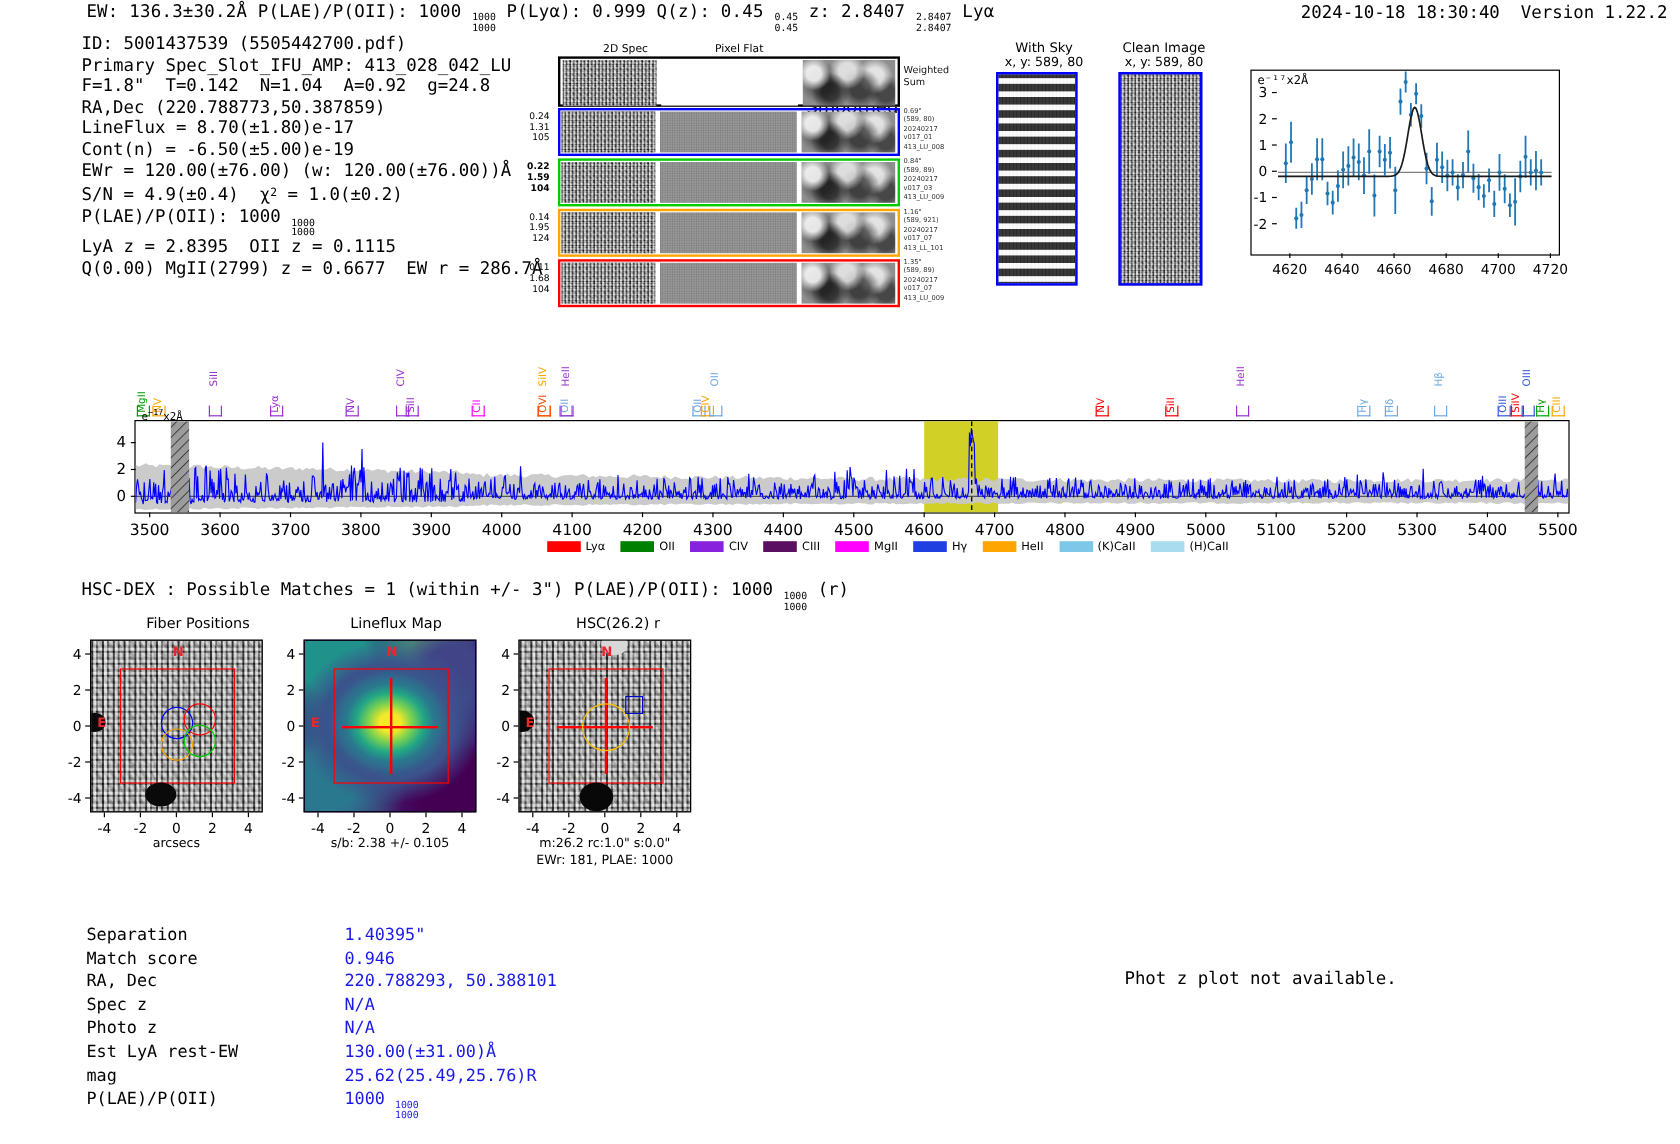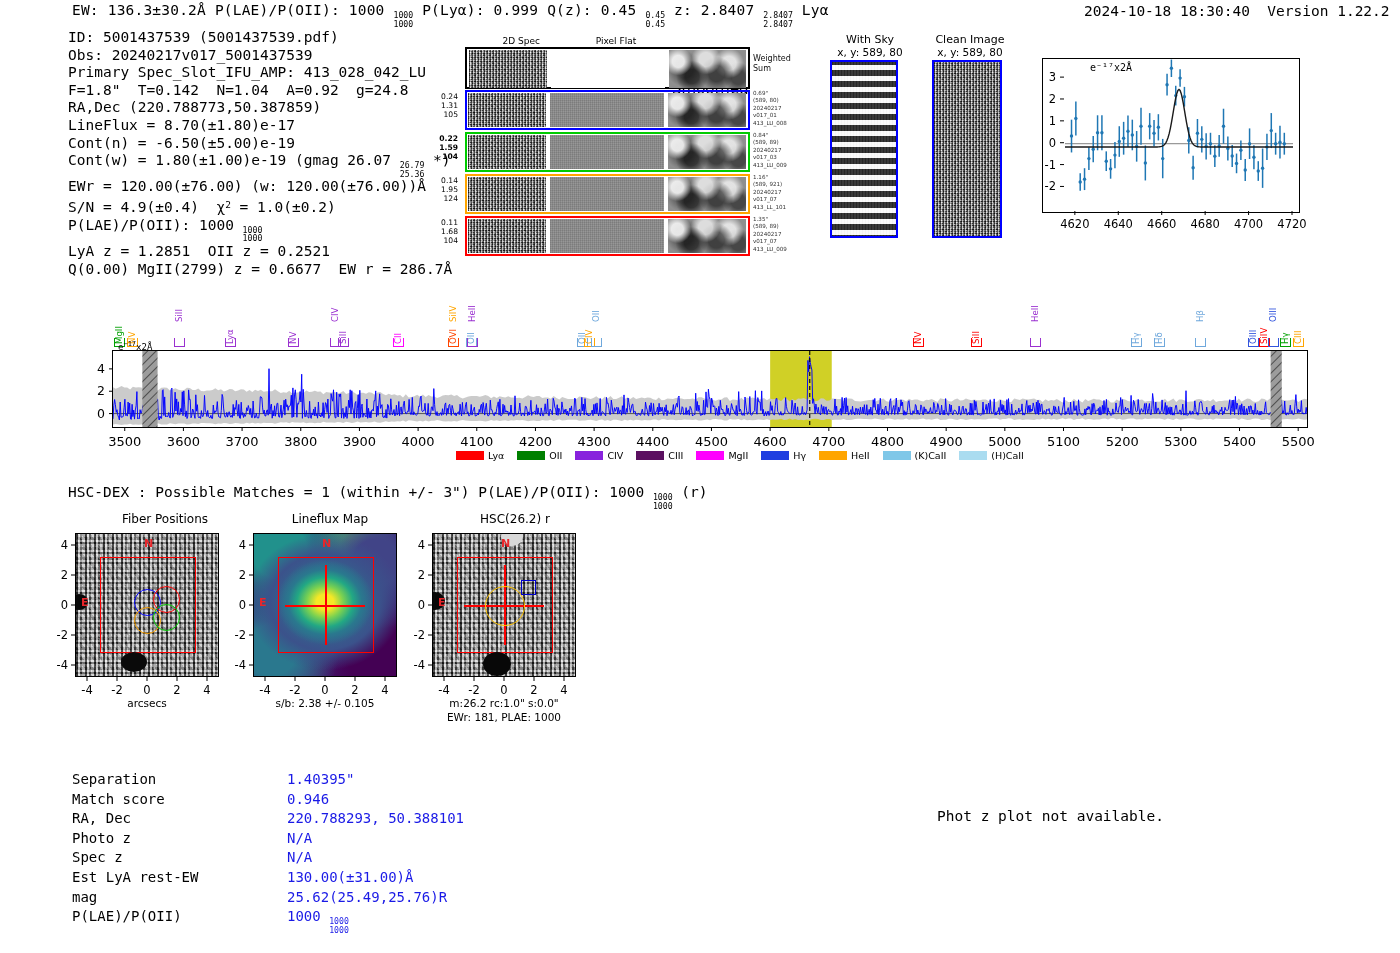--- a/index.html
+++ b/index.html
@@ -115,32 +115,30 @@
       <span>2.8407</span>
       <span>2.8407</span>
     </sup><span> Lyα</span>
 </div>
 
 <div class="abs mono nw" id="version-stamp">
   <span>2024-10-18 18:30:40</span>&nbsp;&nbsp;<span>Version 1.22.2</span>
 </div>
 
 <div class="abs mono" id="info-block">
-  <div>ID: 5001437539 (5001437539.pdf)</div>
-  <div>Obs: 20240217v017_5001437539</div>
+  <div>ID: 5001437539 (5505442700.pdf)</div>
   <div>Primary Spec_Slot_IFU_AMP: 413_028_042_LU</div>
   <div>F=1.8"  T=0.142  N=1.04  A=0.92  g=24.8</div>
   <div>RA,Dec (220.788773,50.387859)</div>
   <div>LineFlux = 8.70(±1.80)e-17</div>
   <div>Cont(n) = -6.50(±5.00)e-19</div>
-  <div><span>Cont(w) = 1.80(±1.00)e-19 (gmag 26.07 </span><sup class="frac"><span>26.79</span><span>25.36</span></sup><span> *)</span></div>
   <div>EWr = 120.00(±76.00) (w: 120.00(±76.00))Å</div>
   <div><span>S/N = 4.9(±0.4)  χ</span><span class="sup2">2</span><span> = 1.0(±0.2)</span></div>
   <div><span>P(LAE)/P(OII): 1000 </span><sup class="frac"><span>1000</span><span>1000</span></sup></div>
-  <div>LyA z = 1.2851  OII z = 0.2521</div>
+  <div>LyA z = 2.8395  OII z = 0.1115</div>
   <div>Q(0.00) MgII(2799) z = 0.6677  EW r = 286.7Å</div>
 </div>
 
 <div class="abs sans" style="left:460px;top:36px;width:80px;font-size:9px;text-align:right;">2D Spec</div>
 <div class="abs sans" style="left:576px;top:36px;width:80px;font-size:9px;text-align:center;">Pixel Flat</div>
 <div class="abs sans" style="left:672px;top:36px;width:80px;font-size:15px;text-align:left;margin-top:44px;">Smoothed</div>
 
 <div class="abs" style="left:465px;top:47px;width:285px;height:42px;border:2px solid #000;box-sizing:border-box;background:#fff;">
   <div class="abs noise fine" style="left:2px;top:1px;width:78px;height:38px;"></div>
   <div class="abs" style="left:84px;top:1px;width:114px;height:38px;background:#fff;"></div>
@@ -232,21 +230,21 @@
 </div>
 <div class="abs sky-stripes" style="left:830px;top:60px;width:68px;height:178px;border:2.5px solid #0000ff;box-sizing:border-box;"></div>
 
 <div class="abs sans" style="left:915px;top:33px;width:110px;text-align:center;font-size:11px;line-height:13px;">
   <div>Clean Image</div>
   <div style="font-size:10.5px;">x, y: 589, 80</div>
 </div>
 <div class="abs noise fine" style="left:932px;top:60px;width:70px;height:178px;border:2.5px solid #0000ff;box-sizing:border-box;"></div>
 
 <div class="abs frame" id="zoom-spec-frame" style="left:1042px;top:58px;width:258px;height:155px;">
-  <div class="abs mono" id="zoom-spec-axislabel" style="left:5px;top:3px;margin-left:42px;">e⁻¹⁷x2Å</div>
+  <div class="abs mono" id="zoom-spec-axislabel" style="left:5px;top:3px;">e⁻¹⁷x2Å</div>
   <svg id="zoom-svg" width="256" height="153" style="position:absolute;left:0;top:0;">
       <line x1="22" y1="84.71186440677965" x2="250" y2="84.71186440677965" stroke="#808080" stroke-width="1"></line>
       <line x1="28.514285714285712" y1="93.45762711864407" x2="28.514285714285712" y2="60.66101694915254" stroke="#1f77b4" stroke-width="1.5"></line>
       <circle cx="28.514285714285712" cy="77.0593220338983" r="1.7" fill="#1f77b4"></circle>
       <line x1="32.857142857142854" y1="76.62203389830509" x2="32.857142857142854" y2="42.513559322033906" stroke="#1f77b4" stroke-width="1.5"></line>
       <circle cx="32.857142857142854" cy="59.567796610169495" r="1.7" fill="#1f77b4"></circle>
       <line x1="37.2" y1="131.72033898305085" x2="37.2" y2="114.22881355932203" stroke="#1f77b4" stroke-width="1.5"></line>
       <circle cx="37.2" cy="122.97457627118644" r="1.7" fill="#1f77b4"></circle>
       <line x1="41.542857142857144" y1="131.06440677966103" x2="41.542857142857144" y2="109.2" stroke="#1f77b4" stroke-width="1.5"></line>
       <circle cx="41.542857142857144" cy="120.13220338983051" r="1.7" fill="#1f77b4"></circle>
@@ -610,22 +608,22 @@
     <line x1="524" y1="152" x2="524" y2="156" stroke="#000" stroke-width="1"></line>
     <text x="524" y="169" text-anchor="middle" font-size="11.5px" font-family="&quot;DejaVu Sans&quot;,&quot;Liberation Sans&quot;,sans-serif" fill="#000">4</text>
     <line x1="392" y1="19.999999999999996" x2="388" y2="19.999999999999996" stroke="#000" stroke-width="1"></line>
     <text x="385" y="23.999999999999996" text-anchor="end" font-size="11.5px" font-family="&quot;DejaVu Sans&quot;,&quot;Liberation Sans&quot;,sans-serif" fill="#000">4</text>
   </svg>
 
 <div class="abs mono" id="match-table">
     <div><span class="k">Separation</span><span class="v">1.40395"</span></div>
     <div><span class="k">Match score</span><span class="v">0.946</span></div>
     <div><span class="k">RA, Dec</span><span class="v">220.788293, 50.388101</span></div>
+    <div><span class="k">Spec z</span><span class="v">N/A</span></div>
     <div><span class="k">Photo z</span><span class="v">N/A</span></div>
-    <div><span class="k">Spec z</span><span class="v">N/A</span></div>
     <div><span class="k">Est LyA rest-EW</span><span class="v">130.00(±31.00)Å</span></div>
     <div><span class="k">mag</span><span class="v">25.62(25.49,25.76)R</span></div>
     <div><span class="k">P(LAE)/P(OII)</span><span class="v">1000 </span><sup class="frac" style="color: rgb(26, 26, 230);">
         <span>1000</span>
         <span>1000</span>
       </sup></div>
   </div>
 
 <div class="abs mono" id="photz-msg">Phot z plot not available.</div>
 

